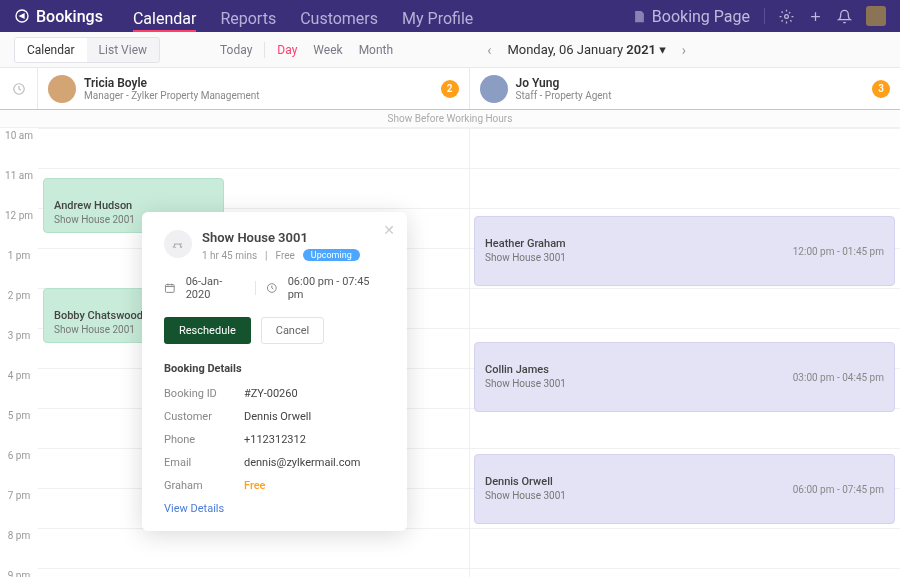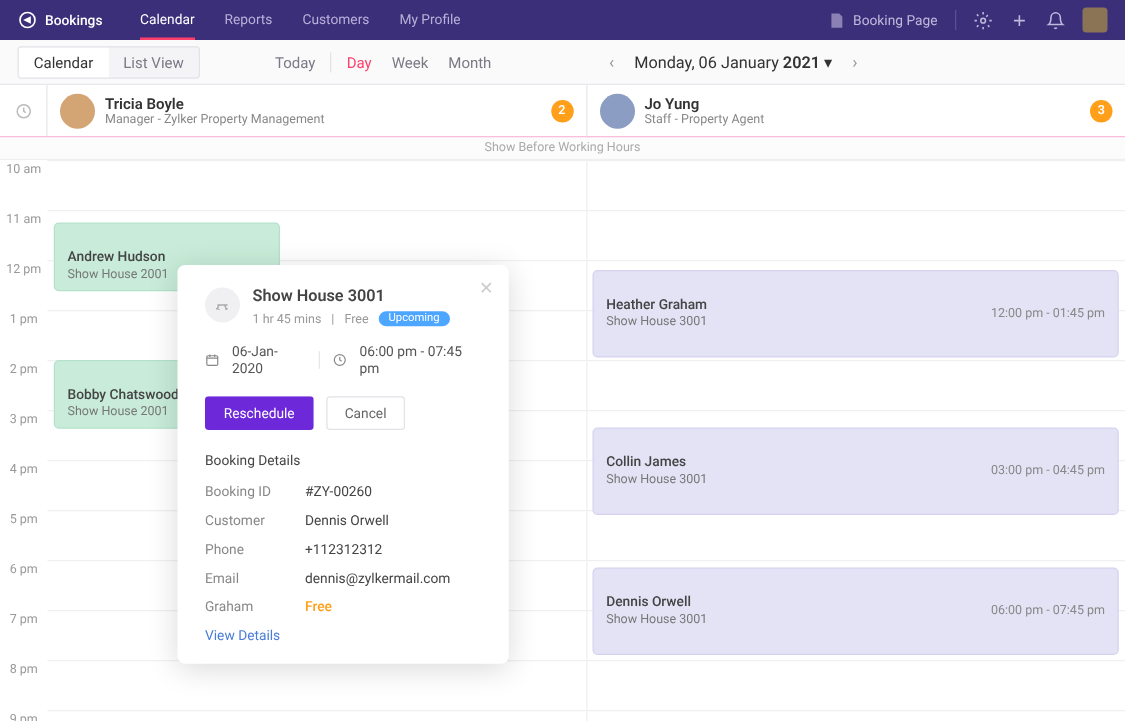--- a/index.html
+++ b/index.html
@@ -1,17 +1,17 @@
 <!DOCTYPE html>
 <html><head>
 <meta charset="utf-8">
 <style>
 *{margin:0;padding:0;box-sizing:border-box;font-family:-apple-system,BlinkMacSystemFont,"Segoe UI",Roboto,Helvetica,Arial,sans-serif}
 body{background:#fff;width:900px;height:577px;overflow:hidden;position:relative}
-.topbar{height:32px;background:#3c2f7a;display:flex;align-items:center;padding:0 14px;color:#fff;font-size:11px}
+.topbar{height:32px;background:#3c2f7a;display:flex;align-items:center;padding:0 14px;color:#fff;font-size:16px}
 .logo{display:flex;align-items:center;gap:6px;font-weight:500}
 .logo svg{width:16px;height:16px}
 .nav{display:flex;gap:24px;margin-left:30px}
 .nav-item{color:#b8b0d9;cursor:pointer;padding:9px 0;height:32px}
 .nav-item.active{color:#fff;border-bottom:2px solid #ff3e6c}
 .top-right{margin-left:auto;display:flex;align-items:center;gap:14px}
 .top-right .sep{width:1px;height:16px;background:#5a4f95}
 .icon-btn{color:#c0b9dc;cursor:pointer;display:flex;align-items:center}
 .icon-btn svg{width:15px;height:15px}
 .avatar-sm{width:20px;height:20px;border-radius:3px;background:#8b7355}
@@ -56,23 +56,23 @@
 .pop-head{display:flex;gap:10px;align-items:flex-start;margin-bottom:14px}
 .pop-icon{width:28px;height:28px;border-radius:50%;background:#f0f0f3;display:flex;align-items:center;justify-content:center;color:#aaa;font-size:13px}
 .pop-title{font-size:13px;font-weight:600;color:#444;margin-bottom:4px}
 .pop-sub{font-size:10px;color:#999;display:flex;align-items:center;gap:8px}
 .chip{background:#4da6ff;color:#fff;padding:1px 8px;border-radius:9px;font-size:9px}
 .pop-dt{display:flex;gap:10px;font-size:11px;color:#555;margin-bottom:16px;align-items:center}
 .pop-dt .sep2{width:1px;height:14px;background:#e5e5ea}
 .pop-dt svg{width:12px;height:12px;color:#888}
 .pop-actions{display:flex;gap:10px;margin-bottom:18px}
 .btn{padding:6px 14px;border-radius:3px;font-size:11px;cursor:pointer;border:1px solid transparent}
-.btn-primary{background:#6d28d9;color:#fff}
+.btn-primary{background:#14532d;color:#fff}
 .btn-secondary{border-color:#e2e2e8;color:#666;background:#fff}
-.pop-section{font-size:11px;font-weight:400;color:#444;margin-bottom:12px}
+.pop-section{font-size:11px;font-weight:700;color:#444;margin-bottom:12px}
 .pop-row{display:flex;font-size:11px;margin-bottom:10px}
 .pop-row .k{width:80px;color:#888}
 .pop-row .v{color:#444}
 .pop-row .v.free{color:#ff9f1a;font-weight:500}
 .view-details{font-size:11px;color:#4a7dd6;cursor:pointer;margin-top:4px}
 </style>
 </head>
 <body>
 
 <div class="topbar">

